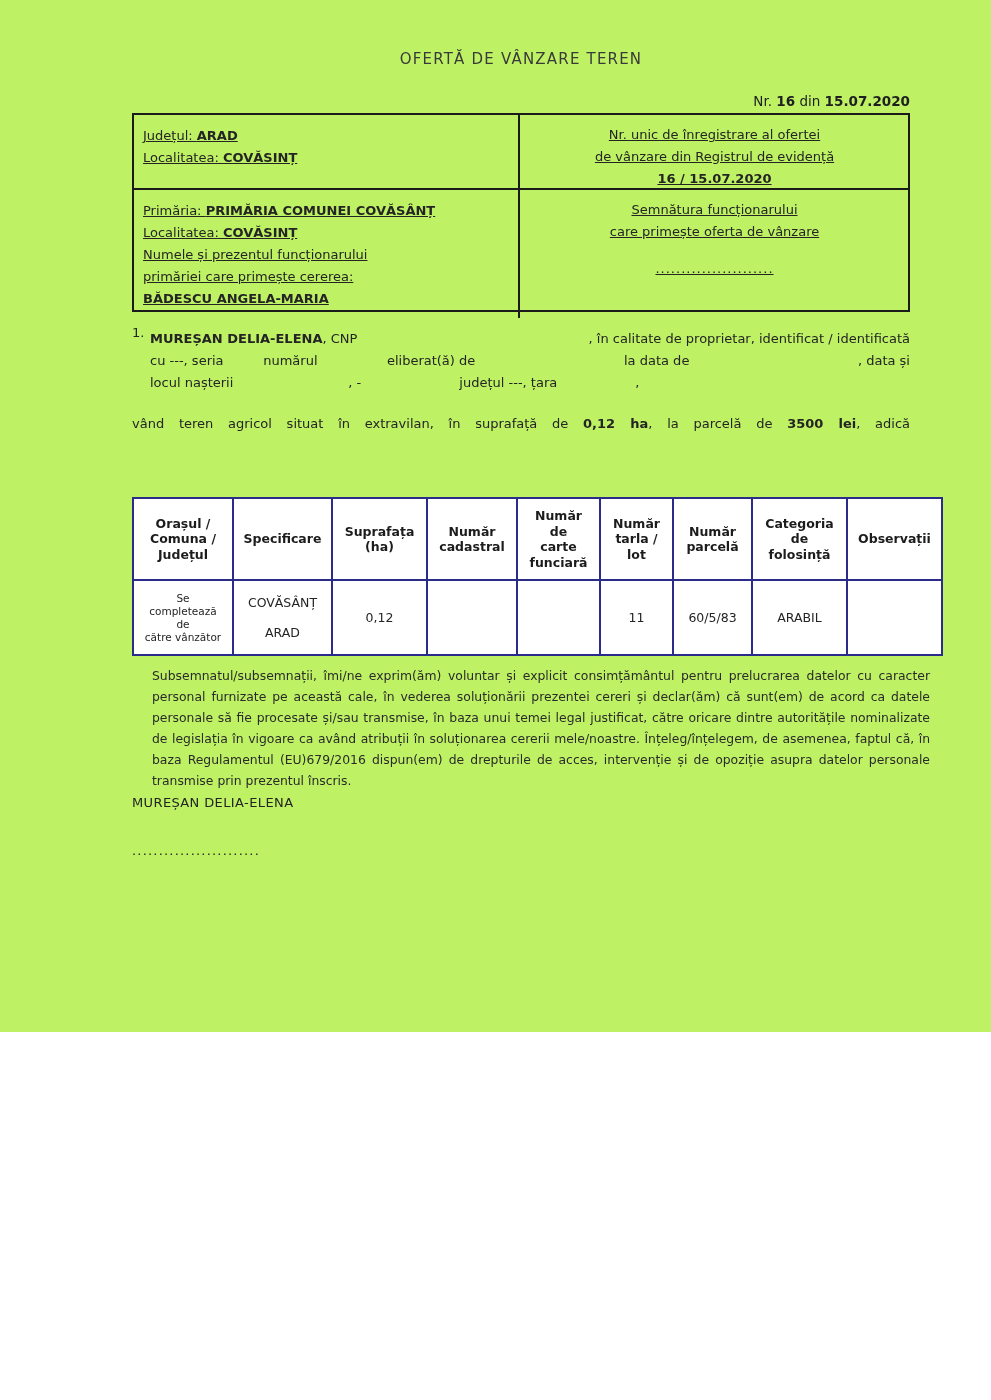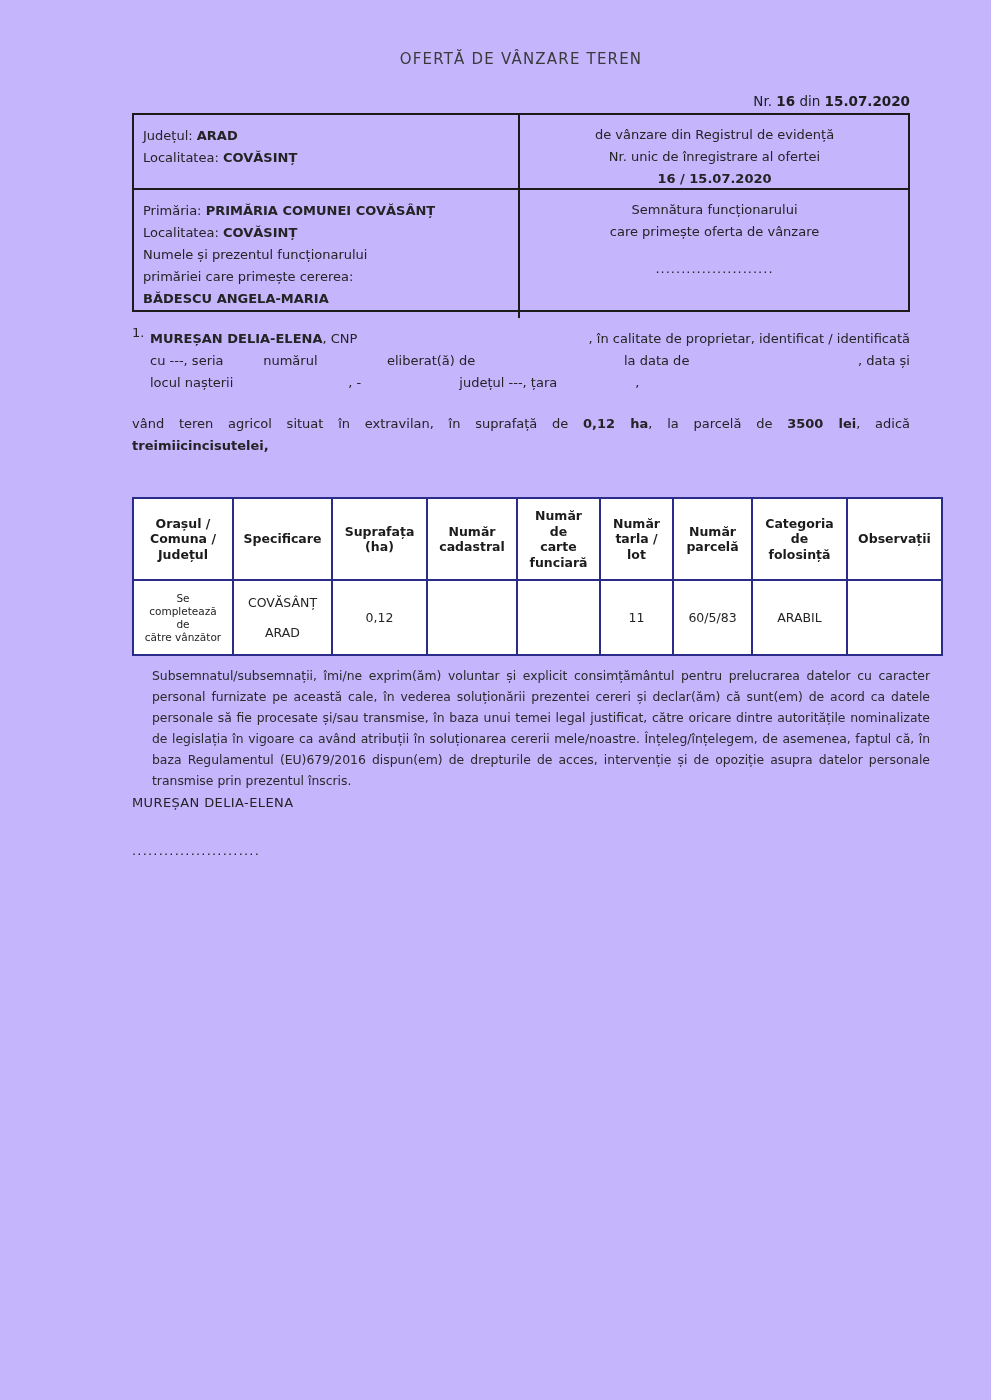--- a/index.html
+++ b/index.html
@@ -1,36 +1,36 @@
 <!DOCTYPE html>
 <html><head>
 <meta charset="utf-8">
 <style>
   * { margin:0; padding:0; box-sizing:border-box; }
   html,body { background:#ffffff; }
   .page {
-    position:relative; width:991px; height:1400px; background:#c4b5fd;
+    position:relative; width:991px; height:1032px; background:#bef264;
     font-family:"DejaVu Sans","Liberation Sans",sans-serif;
     color:#242424; font-size:13px; overflow:hidden;
   }
   .title {
     position:absolute; left:132px; top:50px; width:778px;
     text-align:center; font-size:15px; letter-spacing:1.2px; color:#3a3a3a;
   }
   .nr-line {
     position:absolute; top:93px; right:81px; font-size:13.5px; color:#1f1f1f;
   }
   b { font-weight:bold; }
   
   .t1 {
     position:absolute; left:132px; top:113px; width:778px; height:199px;
     border:2px solid #1b1b1b; display:grid;
     grid-template-columns:386px 1fr; grid-template-rows:75px 1fr;
   }
-  .t1c { padding:10px 8px 8px 9px; line-height:22px; }
+  .t1c { padding:10px 8px 8px 9px; line-height:22px;text-decoration:underline; }
   .t1c.bR { border-right:2px solid #1b1b1b; }
   .t1c.bB { border-bottom:2px solid #1b1b1b; }
   .t1c.center { text-align:center; padding-top:9px; }
   .dots1 { margin-top:15px; letter-spacing:1px; }
   
   .p1 { position:absolute; left:132px; top:328px; width:778px; line-height:22px; }
   .p1 .idx { position:absolute; left:0; top:-6px; }
   .l { display:flex; margin-left:18px; white-space:pre; }
   .l span, .l b { flex:0 0 auto; white-space:pre; }
   .l .grow { flex:1 1 0; }
@@ -73,22 +73,22 @@
   <div class="title">OFERTĂ DE VÂNZARE TEREN</div>
 
   <div class="nr-line"><span>Nr. </span><b>16</b><span> din </span><b>15.07.2020</b></div>
 
   <div class="t1">
     <div class="t1c bR bB">
       <div><span>Județul: </span><b>ARAD</b></div>
       <div><span>Localitatea: </span><b>COVĂSINȚ</b></div>
     </div>
     <div class="t1c bB center">
+      <div>Nr. unic de înregistrare al ofertei</div>
       <div>de vânzare din Registrul de evidență</div>
-      <div>Nr. unic de înregistrare al ofertei</div>
       <div><b>16 / 15.07.2020</b></div>
     </div>
     <div class="t1c bR">
       <div><span>Primăria: </span><b>PRIMĂRIA COMUNEI COVĂSÂNȚ</b></div>
       <div><span>Localitatea: </span><b>COVĂSINȚ</b></div>
       <div>Numele și prezentul funcționarului</div>
       <div>primăriei care primește cererea:</div>
       <div><b>BĂDESCU ANGELA-MARIA</b></div>
     </div>
     <div class="t1c center">
@@ -100,21 +100,20 @@
 
   <div class="p1">
     <span class="idx">1.</span>
     <div class="l l1"><b>MUREȘAN DELIA-ELENA</b><span>, CNP</span><span class="grow"></span><span>, în calitate de proprietar, identificat / identificată</span></div>
     <div class="l l2"><span>cu ---, seria</span><span class="g" style="flex-grow:40"></span><span>numărul</span><span class="g" style="flex-grow:70"></span><span>eliberat(ă) de</span><span class="g" style="flex-grow:150"></span><span>la data de</span><span class="g" style="flex-grow:170"></span><span>, data și</span></div>
     <div class="l l3"><span>locul nașterii</span><span class="fg" style="width:115px"></span><span>, -</span><span class="fg" style="width:98px"></span><span>județul ---, țara</span><span class="fg" style="width:78px"></span><span>,</span></div>
   </div>
 
   <div class="p2">
     <div class="just"><span>vând teren agricol situat în extravilan, în suprafață de </span><b>0,12 ha</b><span>, la parcelă de </span><b>3500 lei</b><span>, adică</span></div>
-    <div><b>treimiicincisutelei,</b></div>
   </div>
 
 
   <div class="t2">
     <div class="cell hc bR">Orașul /
 Comuna /
 Județul</div>
     <div class="cell hc bR">Specificare</div>
     <div class="cell hc bR">Suprafața
 (ha)</div>

